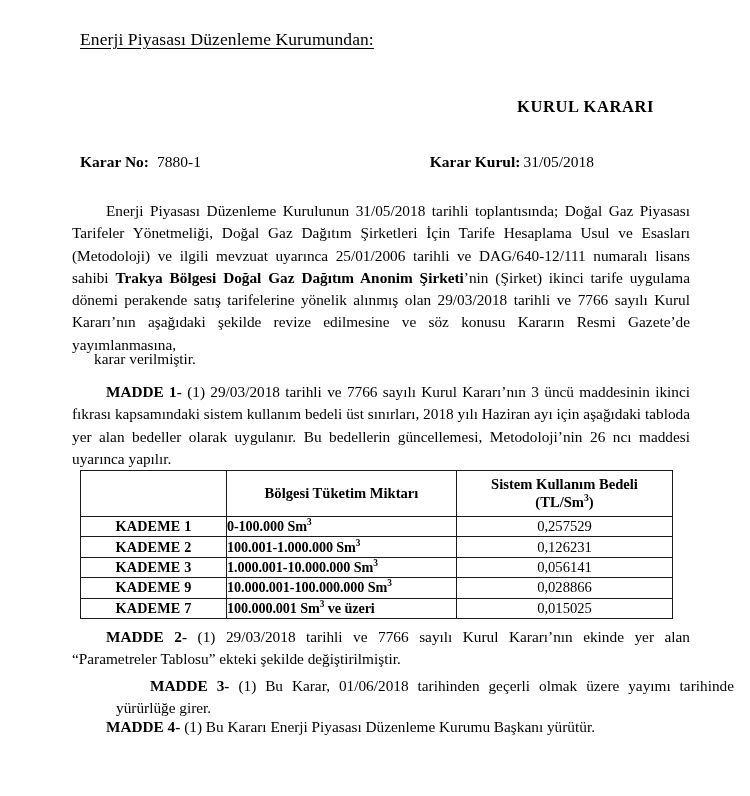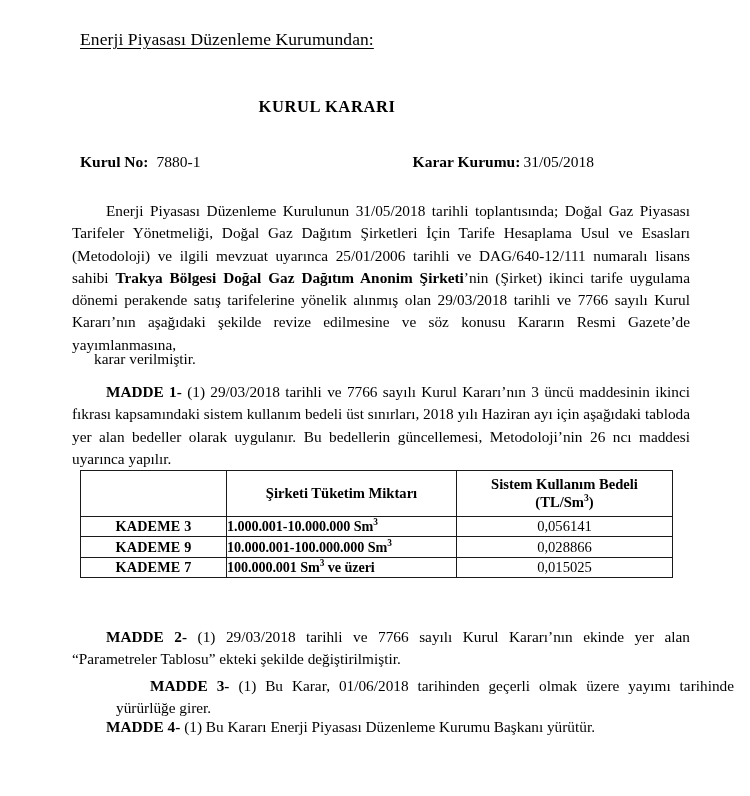--- a/index.html
+++ b/index.html
@@ -37,21 +37,21 @@
     text-decoration: underline;
     text-underline-offset: 3px;
     white-space: nowrap;
   }
 
   .doc-title {
     position: absolute;
     left: 0;
     right: 0;
     top: 97px;
-    text-align: center;
+    text-align: right;
     font-size: 16.5px;
     font-weight: bold;
     letter-spacing: 0.6px;
   }
 
   
   .karar-line {
     position: absolute;
     left: 80px;
     right: 60px;
@@ -166,24 +166,24 @@
 <div class="page">
 
   <div class="issuer-wrap">
     <div class="issuer">Enerji Piyasası Düzenleme Kurumundan:</div>
   </div>
 
   <div class="doc-title">KURUL KARARI</div>
 
   <div class="karar-line">
     <div class="karar-left">
-      <span class="lbl">Kurul No:</span><span class="val">7880-1</span>
+      <span class="lbl">Karar No:</span><span class="val">7880-1</span>
     </div>
     <div class="karar-right">
-      <span class="lbl">Karar Kurumu:</span><span class="val">31/05/2018</span>
+      <span class="lbl">Karar Kurul:</span><span class="val">31/05/2018</span>
     </div>
   </div>
 
   <div class="body-block blk-intro">
     <p class="para"><span>Enerji Piyasası Düzenleme Kurulunun 31/05/2018 tarihli toplantısında; Doğal Gaz Piyasası Tarifeler Yönetmeliği, Doğal Gaz Dağıtım Şirketleri İçin Tarife Hesaplama Usul ve Esasları (Metodoloji) ve ilgili mevzuat uyarınca 25/01/2006 tarihli ve DAG/640-12/111 numaralı lisans sahibi </span><span class="b">Trakya Bölgesi Doğal Gaz Dağıtım Anonim Şirketi</span><span>’nin (Şirket) ikinci tarife uygulama dönemi perakende satış tarifelerine yönelik alınmış olan 29/03/2018 tarihli ve 7766 sayılı Kurul Kararı’nın aşağıdaki şekilde revize edilmesine ve söz konusu Kararın Resmi Gazete’de yayımlanmasına,</span></p>
   </div>
 
   <div class="body-block blk-karar">
     <p class="para small-indent">karar verilmiştir.</p>
   </div>
@@ -195,29 +195,39 @@
   <div class="tariff-table-wrap">
     <table class="tariff">
       <colgroup>
         <col class="c-kademe">
         <col class="c-range">
         <col class="c-price">
       </colgroup>
       <thead>
         <tr>
           <th class="empty-head"></th>
-          <th>Şirketi Tüketim Miktarı</th>
+          <th>Bölgesi Tüketim Miktarı</th>
           <th>
             <span>Sistem Kullanım Bedeli</span><br>
             <span>(TL/Sm</span><sup>3</sup><span>)</span>
           </th>
         </tr>
       </thead>
       <tbody>
         <tr>
+          <td class="kademe">KADEME 1</td>
+          <td class="range"><span>0-100.000 Sm</span><sup>3</sup><span></span></td>
+          <td class="price">0,257529</td>
+        </tr>
+        <tr>
+          <td class="kademe">KADEME 2</td>
+          <td class="range"><span>100.001-1.000.000 Sm</span><sup>3</sup><span></span></td>
+          <td class="price">0,126231</td>
+        </tr>
+        <tr>
           <td class="kademe">KADEME 3</td>
           <td class="range"><span>1.000.001-10.000.000 Sm</span><sup>3</sup><span></span></td>
           <td class="price">0,056141</td>
         </tr>
         <tr>
           <td class="kademe">KADEME 9</td>
           <td class="range"><span>10.000.001-100.000.000 Sm</span><sup>3</sup><span></span></td>
           <td class="price">0,028866</td>
         </tr>
         <tr>

